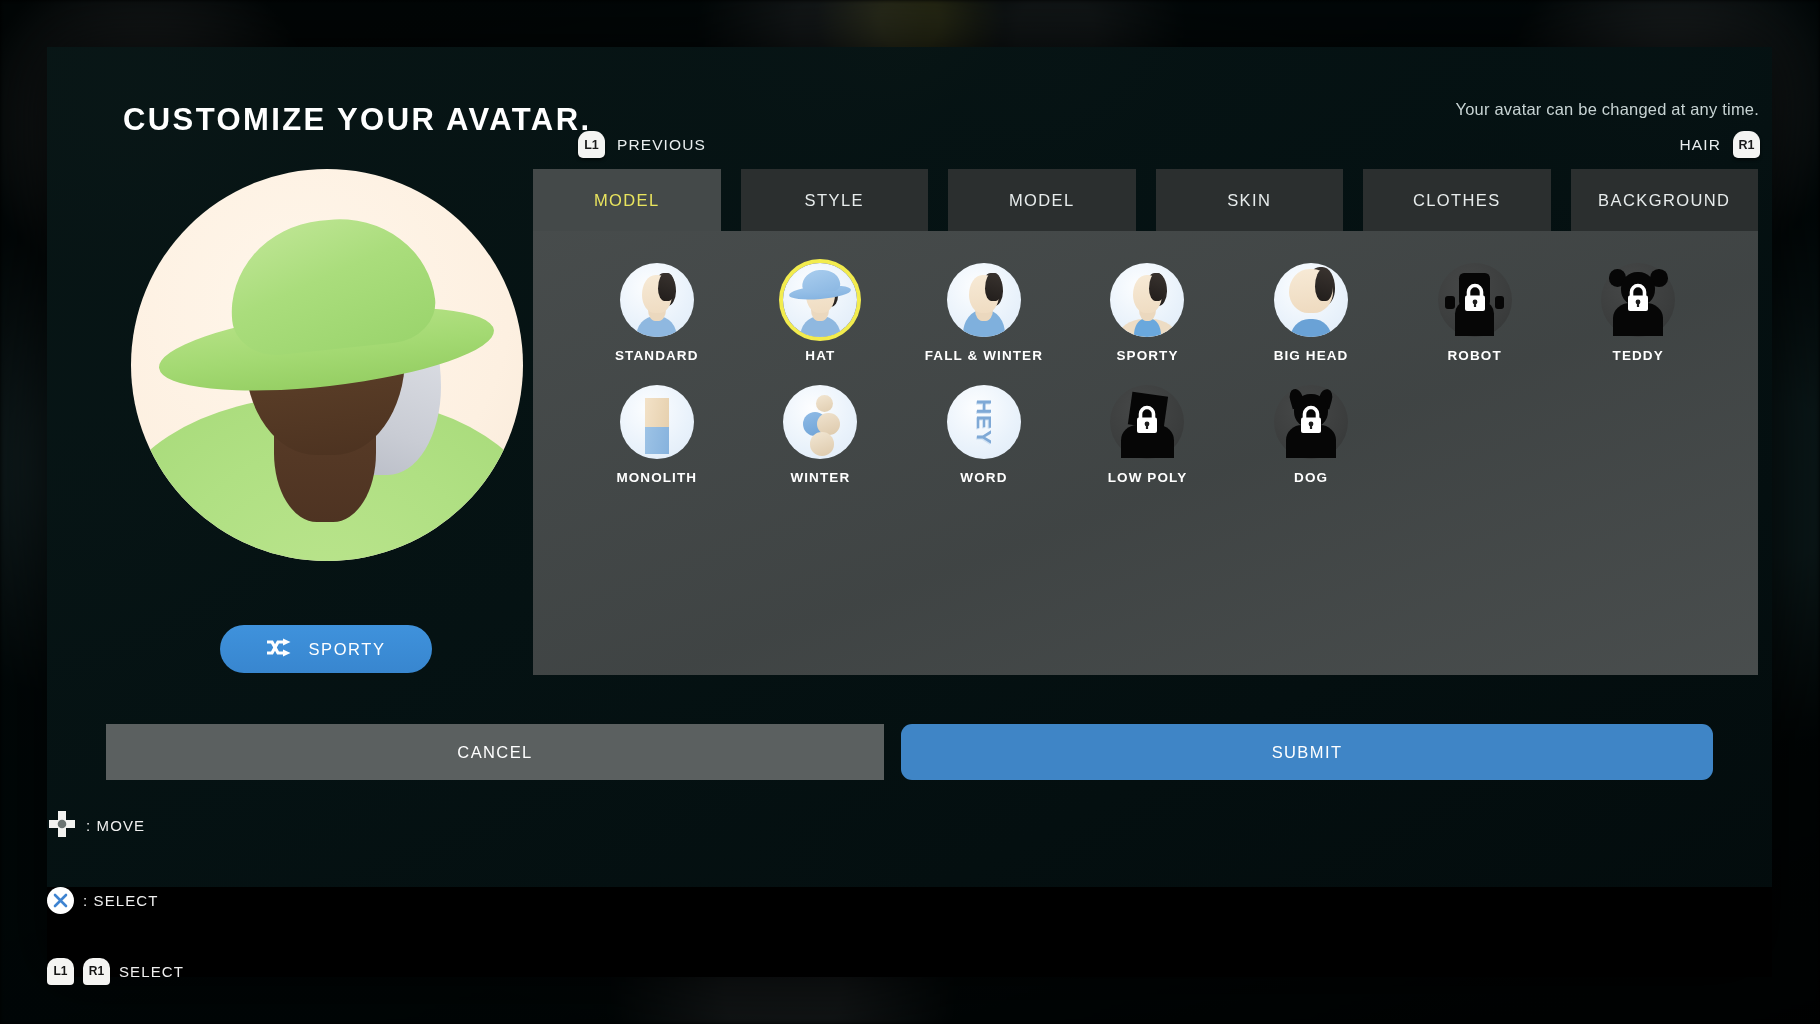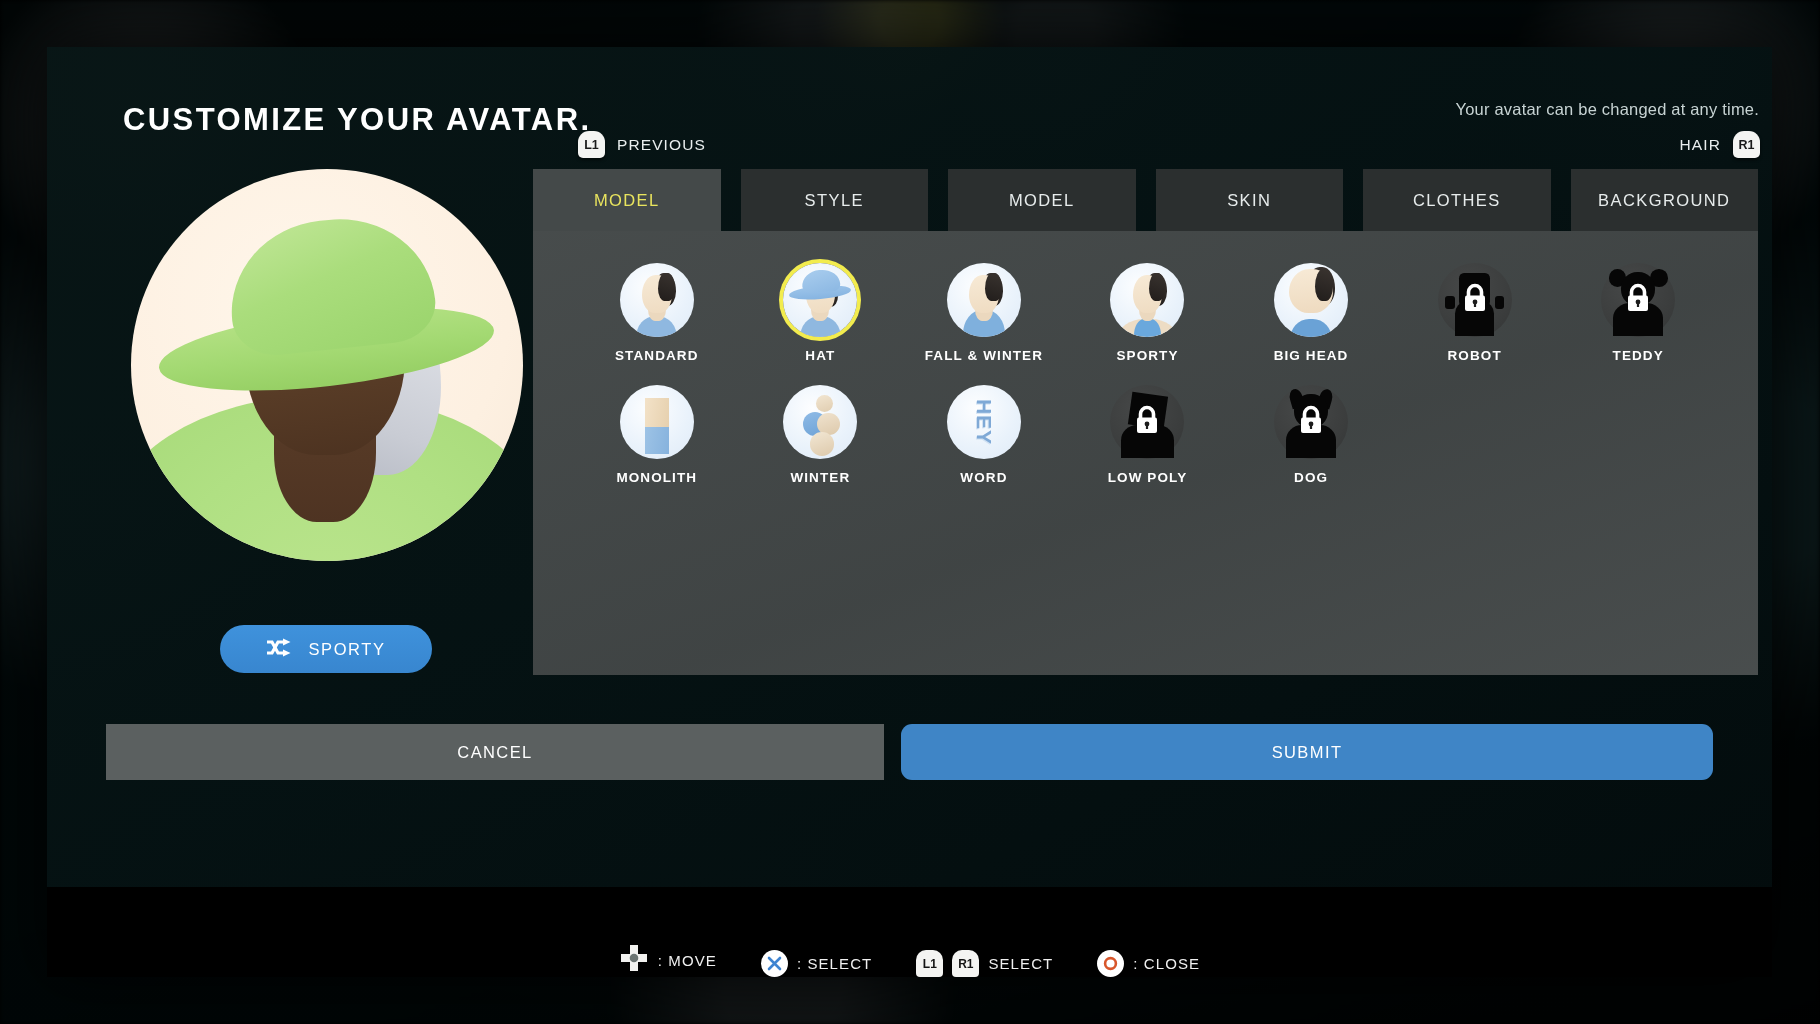--- a/index.html
+++ b/index.html
@@ -220,21 +220,21 @@
   .lock-glyph { position: absolute; left: 50%; top: 50%; transform: translate(-50%,-50%); }
 
   
   .btn-row { position: absolute; left: 59px; top: 677px; width: 1607px; height: 56px; display: flex; gap: 17px; }
   .btn-cancel { width: 778px; background: #5b6060; display: flex; align-items: center; justify-content: center;
                 color: #fff; font-size: 16.5px; letter-spacing: 1.4px; cursor: pointer; }
   .btn-submit { flex: 1; background: #3f85c6; display: flex; align-items: center; justify-content: center;
                 color: #fff; font-size: 16.5px; letter-spacing: 1.4px; cursor: pointer; border-radius: 11px; }
 
   .hints { position: absolute; left: 0; bottom: 0; width: 100%; height: 90px;
-           background: #000; display: flex; align-items: flex-end; justify-content: center; gap: 44px; }
+           background: #000; display: flex; align-items: flex-start; justify-content: center; gap: 44px; flex-direction: column; }
   .hint { display: flex; align-items: center; gap: 9px; }
   .hint-text { color: #f0f0f0; font-size: 15px; letter-spacing: 1.1px; }
   .key-sm { width: 27px; height: 27px; background:#f4f4f2; border-radius: 10px 10px 4px 4px;
             color:#141414; font-size: 12px; font-weight: bold;
             display:flex; align-items:center; justify-content:center; }
   .circ { width: 27px; height: 27px; border-radius: 50%; background:#fff;
           display:flex; align-items:center; justify-content:center; }
 </style>
 </head>
 <body>

